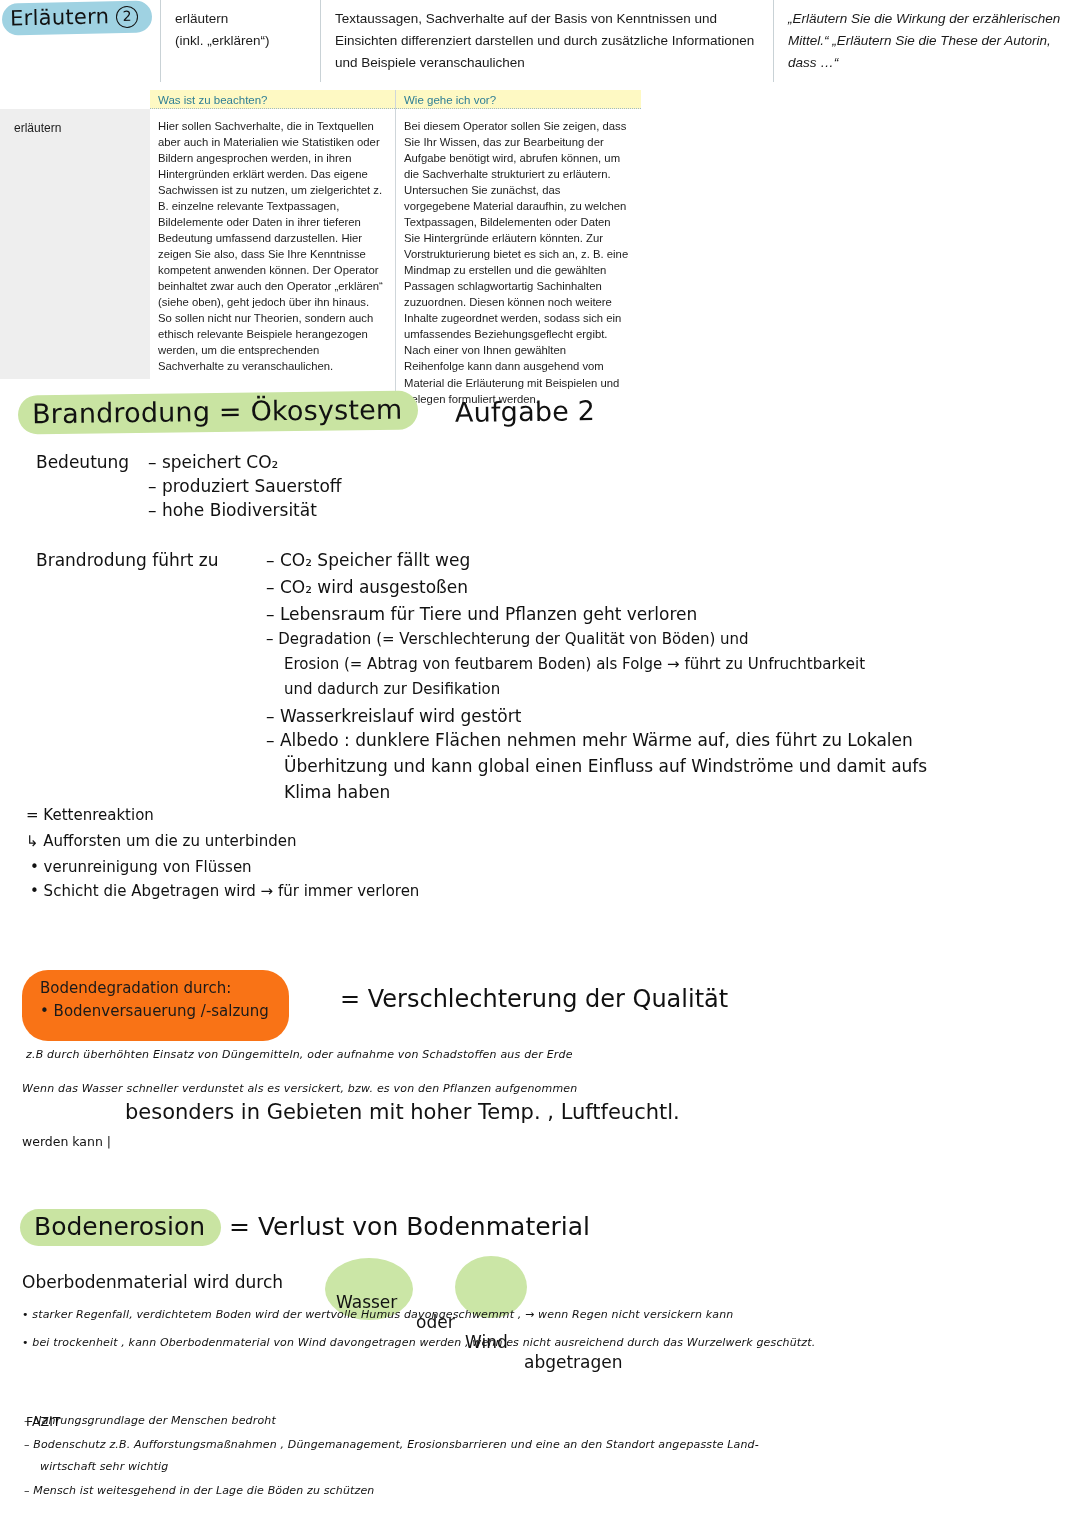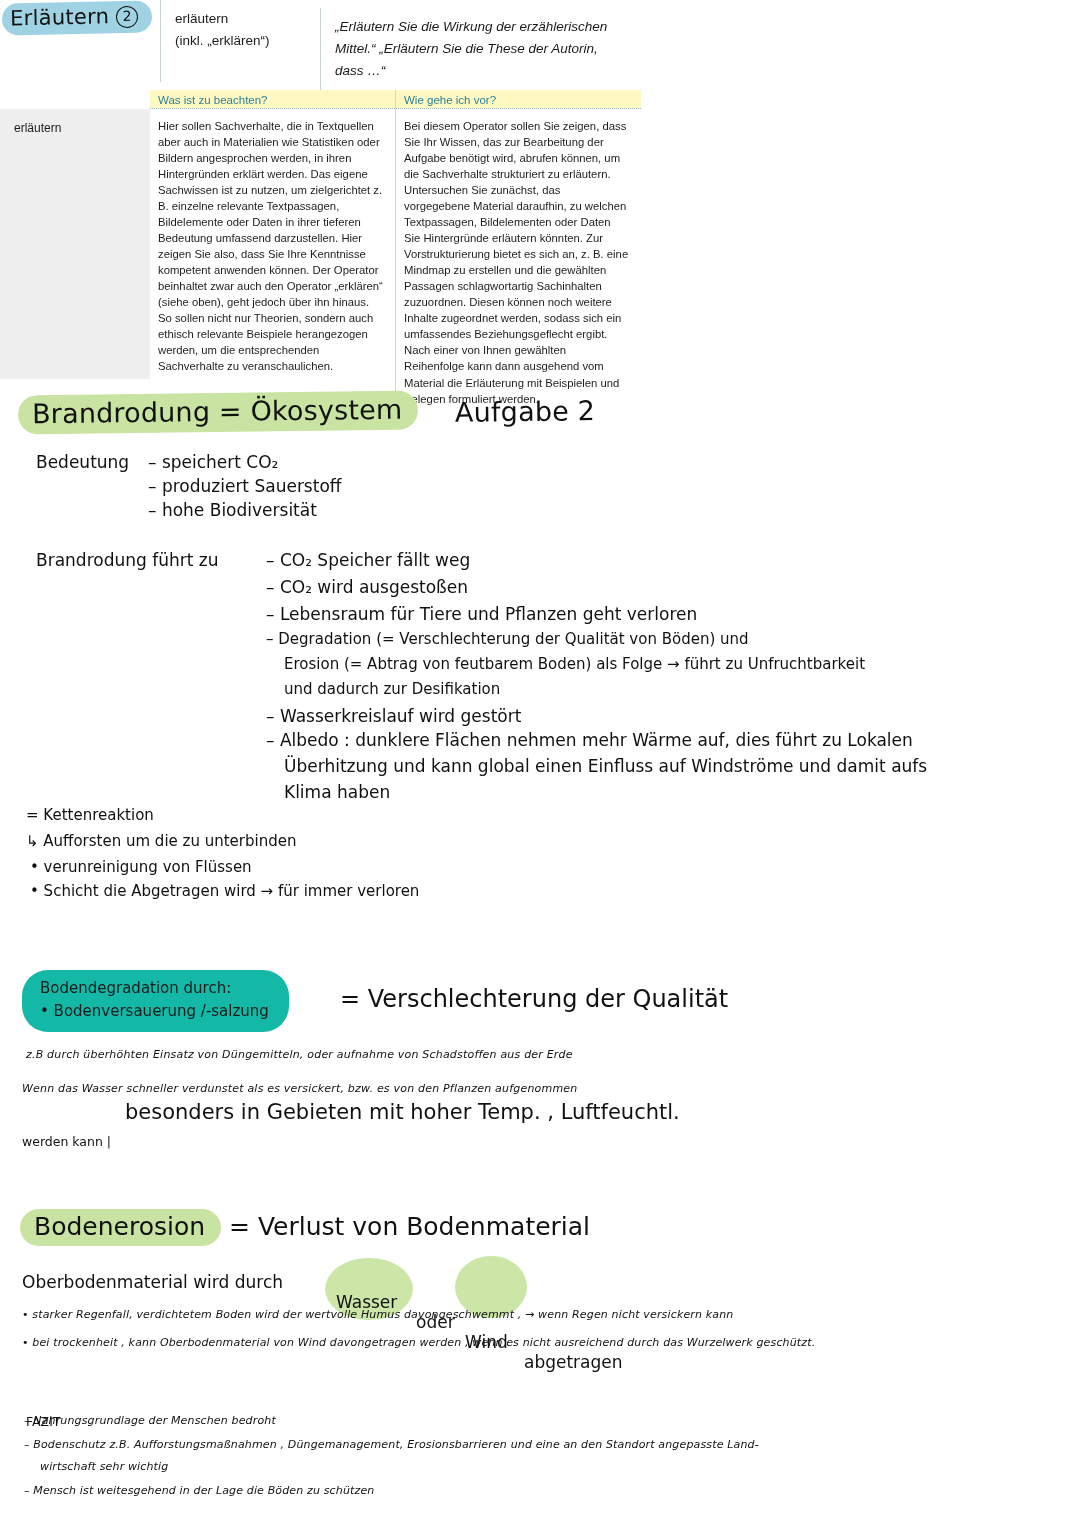--- a/index.html
+++ b/index.html
@@ -51,21 +51,21 @@
     flex:1 1 auto;
     padding:8px 14px 8px 14px;
     border-left:1px solid #c9d2d6;
     font-size:13.5px;line-height:1.62;height:66px;
   }
   .op-cell-ex{
     width:280px;flex:0 0 280px;
     padding:8px 12px 8px 14px;
     border-left:1px solid #c9d2d6;
     font-size:13.5px;line-height:1.62;
-    font-style:italic;height:66px;margin-top:8px;
+    font-style:italic;height:66px;
   }
 
   .op-row-bottom{display:flex;margin-top:8px;}
   .op-left-col{width:150px;flex:0 0 150px;}
   .op-left-head{height:19px;}
   .op-left-body{
     background:#eeeeee;
     min-height:248px;
     padding:12px 10px 10px 14px;
     font-size:12px;color:#1b1b1b;
@@ -114,42 +114,43 @@
   .blob{
     position:absolute;
     background:#cbe6a6;
     border-radius:50%;
     z-index:0;
   }
   .above{position:relative;z-index:2;}
 
   .pill-2line{
     position:absolute;
-    background:#14b8a6;
+    background:#f97316;
     border-radius:26px;
-    padding:7px 20px 10px 18px;
+    padding:7px 20px 19px 18px;
     font-family:"DejaVu Sans", sans-serif;
     line-height:1.5;
   }
 </style>
 </head>
 <body>
 
 <div class="operator-sheet">
 
   <div class="op-row-top">
     <div class="op-cell-tag">
       <div class="hand-tag">
         <span>Erläutern</span><span class="circled">2</span>
       </div>
     </div>
     <div class="op-cell-word">
       <div>erläutern</div>
       <div>(inkl. „erklären“)</div>
     </div>
+    <div class="op-cell-def">Textaussagen, Sachverhalte auf der Basis von Kenntnissen und Einsichten differenziert darstellen und durch zusätzliche Informationen und Beispiele veranschaulichen</div>
     <div class="op-cell-ex">„Erläutern Sie die Wirkung der erzählerischen Mittel.“ „Erläutern Sie die These der Autorin, dass …“</div>
   </div>
 
   <div class="op-row-bottom">
     <div class="op-left-col">
       <div class="op-left-head"></div>
       <div class="op-left-body">erläutern</div>
     </div>
     <div class="op-mid-col">
       <div class="col-head">Was ist zu beachten?</div>

